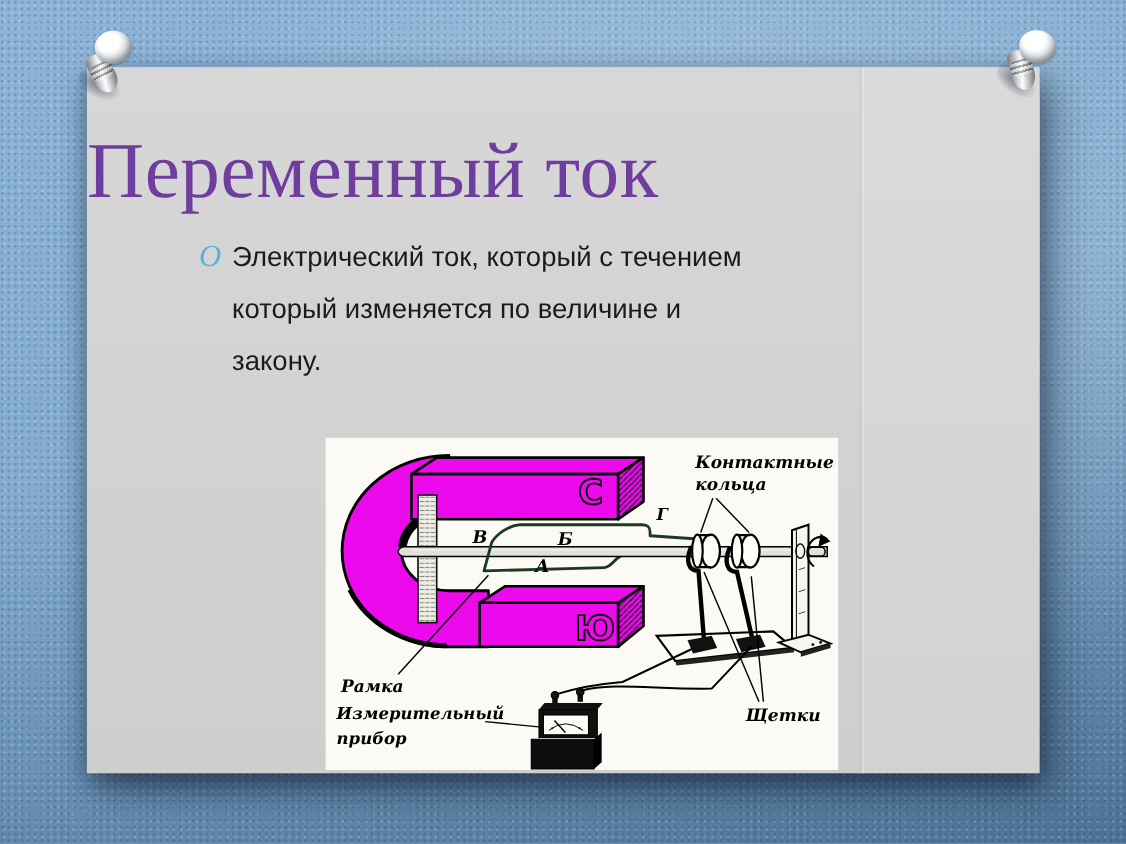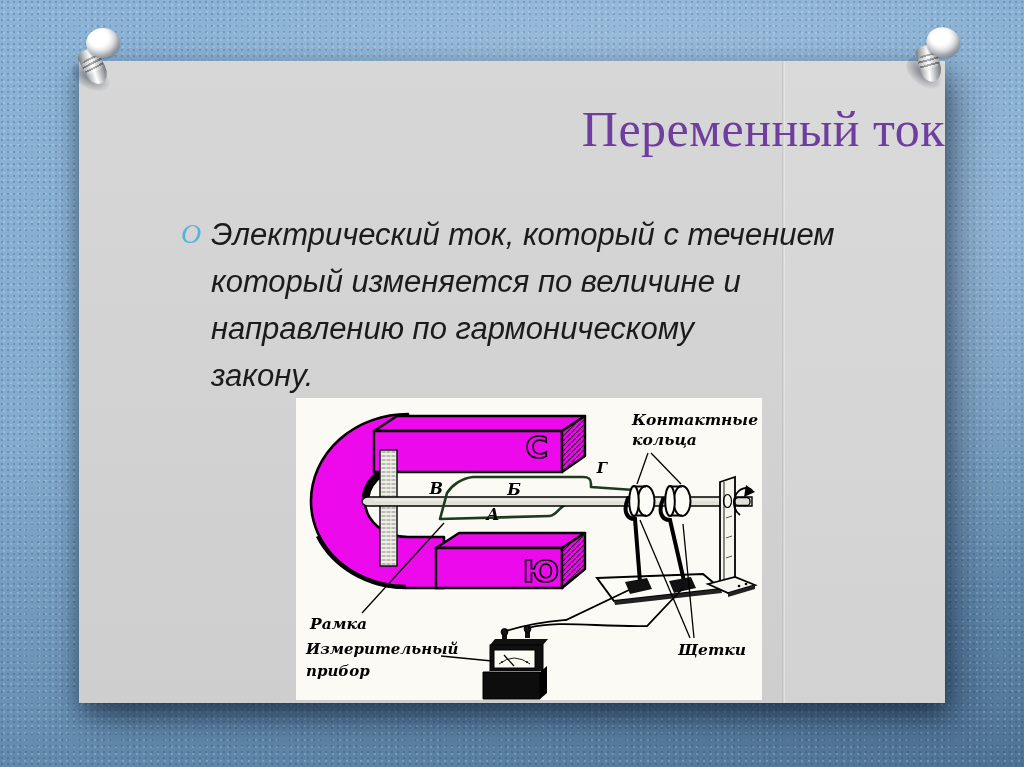--- a/index.html
+++ b/index.html
@@ -21,30 +21,30 @@
   }
   .slide{
     position:absolute;left:79px;top:61px;width:866px;height:642px;
     background:linear-gradient(180deg,#D7D7D7 0%,var(--c-paper) 55%,#CECECE 100%);
     box-shadow:0 10px 22px rgba(8,20,40,.5), 16px 18px 34px rgba(8,20,40,.33);
   }
   .crease{position:absolute;top:0;bottom:0;left:703px;width:3px;
     background:linear-gradient(90deg,rgba(100,100,100,.18),rgba(255,255,255,.55));}
   .right-strip{position:absolute;top:0;bottom:0;left:706px;right:0;background:rgba(255,255,255,.09);}
   .title{
-    position:absolute;top:42px;left:0;width:100%;text-align:right;
-    font-family:"Liberation Serif",serif;font-size:50px;line-height:1.05;
+    position:absolute;top:57px;left:0;width:100%;text-align:left;
+    font-family:"Liberation Serif",serif;font-size:72px;line-height:1.05;
     color:var(--c-title);letter-spacing:.5px;
   }
   .content{position:absolute;left:102px;top:150px;display:flex;align-items:flex-start;}
   .marker{
     font-family:"Liberation Serif",serif;font-style:italic;font-size:28px;
     color:var(--c-bullet);width:24px;flex:0 0 24px;padding-top:7px;
   }
-  .lines{margin-left:6px;font-size:31px;line-height:47px;color:#1B1B1B;font-style:italic;}
+  .lines{margin-left:6px;font-size:25px;line-height:47px;color:#1B1B1B;}
   .image-box{position:absolute;left:217px;top:337px;width:466px;height:302px;background:#FBFAF5;}
   .image-box svg{display:block;}
 
   .pin{position:absolute;width:56px;height:72px;}
   .pin-shadow{position:absolute;left:0px;top:36px;width:42px;height:26px;border-radius:50%;
     background:radial-gradient(ellipse at 45% 50%, rgba(22,32,52,.5), rgba(22,32,52,0) 70%);
     transform:rotate(28deg);}
   .pin-stem{position:absolute;left:13px;top:20px;width:21px;height:37px;
     border-radius:8px 8px 11px 11px/6px 6px 15px 15px;
     background:linear-gradient(100deg,#6B6E72 0%,#C9CCCF 30%,#FFFFFF 48%,#B2B5B8 72%,#5C5F63 100%);
@@ -66,21 +66,20 @@
   <div class="crease"></div>
   <div class="right-strip"></div>
 
   <div class="title">Переменный ток</div>
 
   <div class="content">
     <div class="marker">O</div>
     <div class="lines">
       <div>Электрический ток, который с течением</div>
       <div>который изменяется по величине и</div>
-      <div>направлению по гармоническому</div>
       <div>закону.</div>
     </div>
   </div>
 
   <div class="image-box">
     <svg width="466" height="302" viewBox="0 0 466 302" xmlns="http://www.w3.org/2000/svg">
       <defs>
         <pattern id="hatchD" width="5" height="5" patternUnits="userSpaceOnUse">
           <path d="M0 5 L5 0" stroke="#1a1a1a" stroke-width="1.1"></path>
         </pattern>

